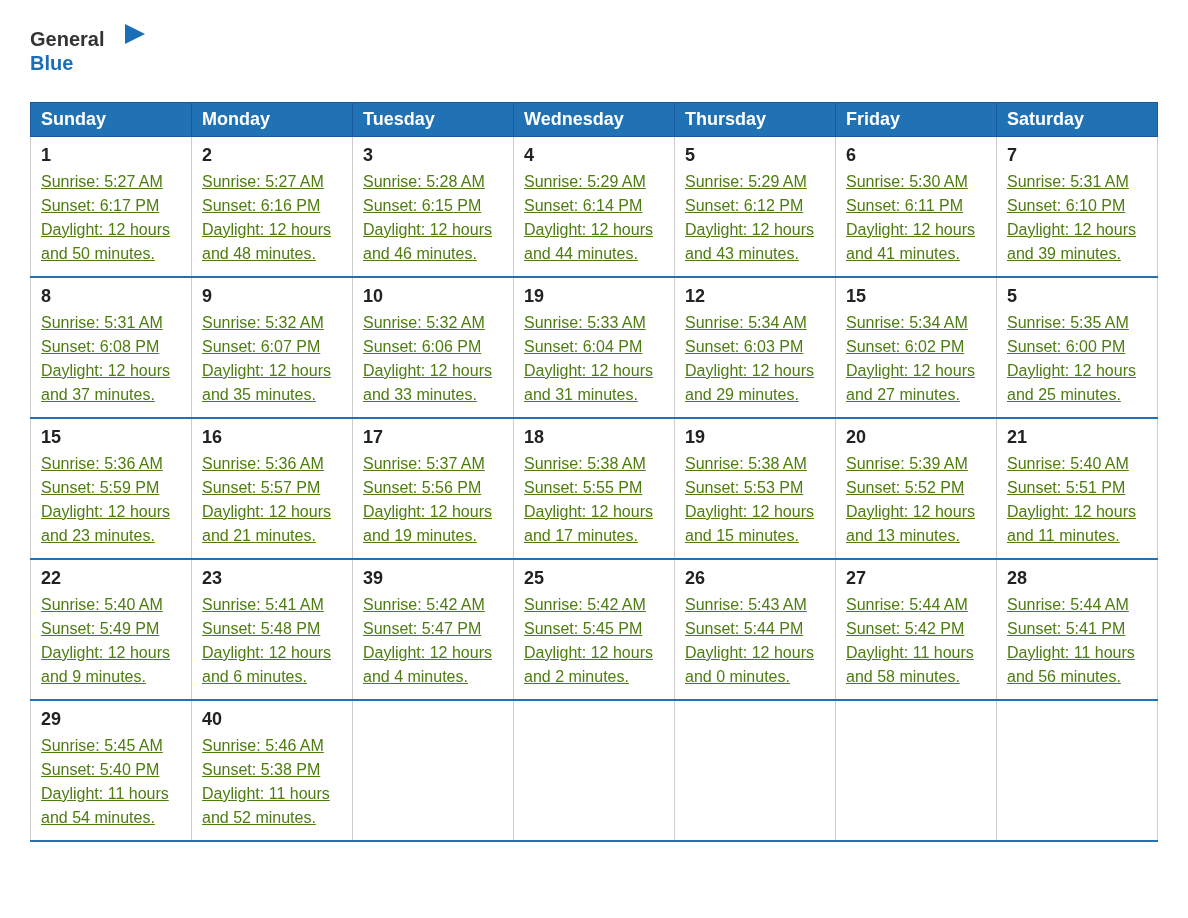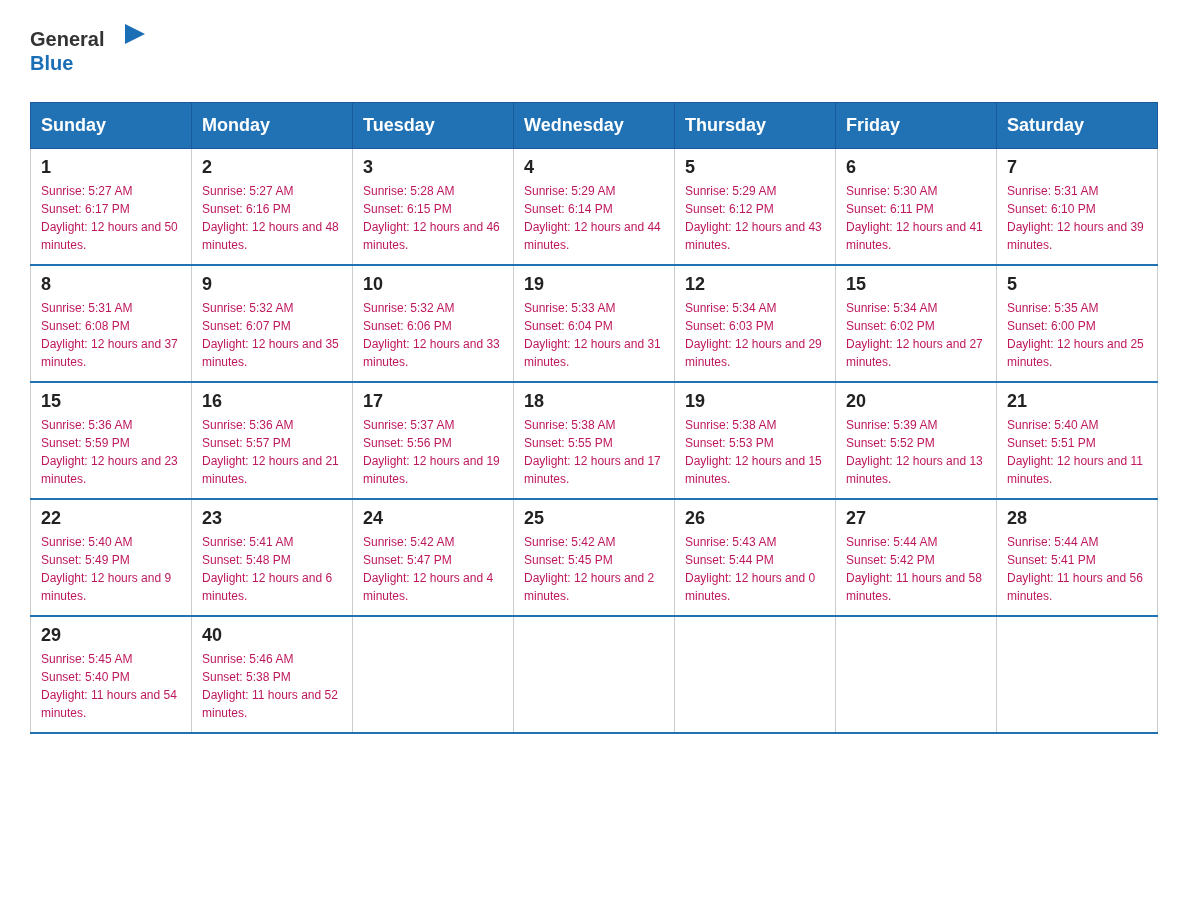--- a/index.html
+++ b/index.html
@@ -37,21 +37,21 @@
     }
     table {
       width: 100%;
       border-collapse: collapse;
     }
     thead tr th {
       background-color: #2171b5;
       color: #fff;
       font-size: 18px;
       font-weight: bold;
-      padding: 12px 10px;
+      padding: 6px 10px;
       text-align: left;
       border: 1px solid #1a5a9a;
     }
     tbody tr td {
       vertical-align: top;
       padding: 8px 10px 10px 10px;
       border: 1px solid #ccc;
       width: 14.28%;
       font-size: 13px;
       color: #333;
@@ -61,23 +61,24 @@
       border-bottom: 2px solid #2171b5;
     }
     .day-number {
       font-size: 18px;
       font-weight: bold;
       color: #222;
       display: block;
       margin-bottom: 4px;
     }
     .day-info {
-      font-size: 12px;
-      color: #be185d;
+      font-size: 16px;
+      color: #4d7c0f;
       line-height: 1.5;
+      text-decoration: underline;
     }
     td.empty {
       background: #fff;
     }
   </style>
 </head>
 <body>
 
 <div class="header-area">
   <div class="logo">
@@ -199,21 +200,21 @@
       <tr>
         <td>
         <span class="day-number">22</span>
         <span class="day-info">Sunrise: 5:40 AM<br>Sunset: 5:49 PM<br>Daylight: 12 hours and 9 minutes.</span>
       </td>
         <td>
         <span class="day-number">23</span>
         <span class="day-info">Sunrise: 5:41 AM<br>Sunset: 5:48 PM<br>Daylight: 12 hours and 6 minutes.</span>
       </td>
         <td>
-        <span class="day-number">24</span>
+        <span class="day-number">39</span>
         <span class="day-info">Sunrise: 5:42 AM<br>Sunset: 5:47 PM<br>Daylight: 12 hours and 4 minutes.</span>
       </td>
         <td>
         <span class="day-number">25</span>
         <span class="day-info">Sunrise: 5:42 AM<br>Sunset: 5:45 PM<br>Daylight: 12 hours and 2 minutes.</span>
       </td>
         <td>
         <span class="day-number">26</span>
         <span class="day-info">Sunrise: 5:43 AM<br>Sunset: 5:44 PM<br>Daylight: 12 hours and 0 minutes.</span>
       </td>

